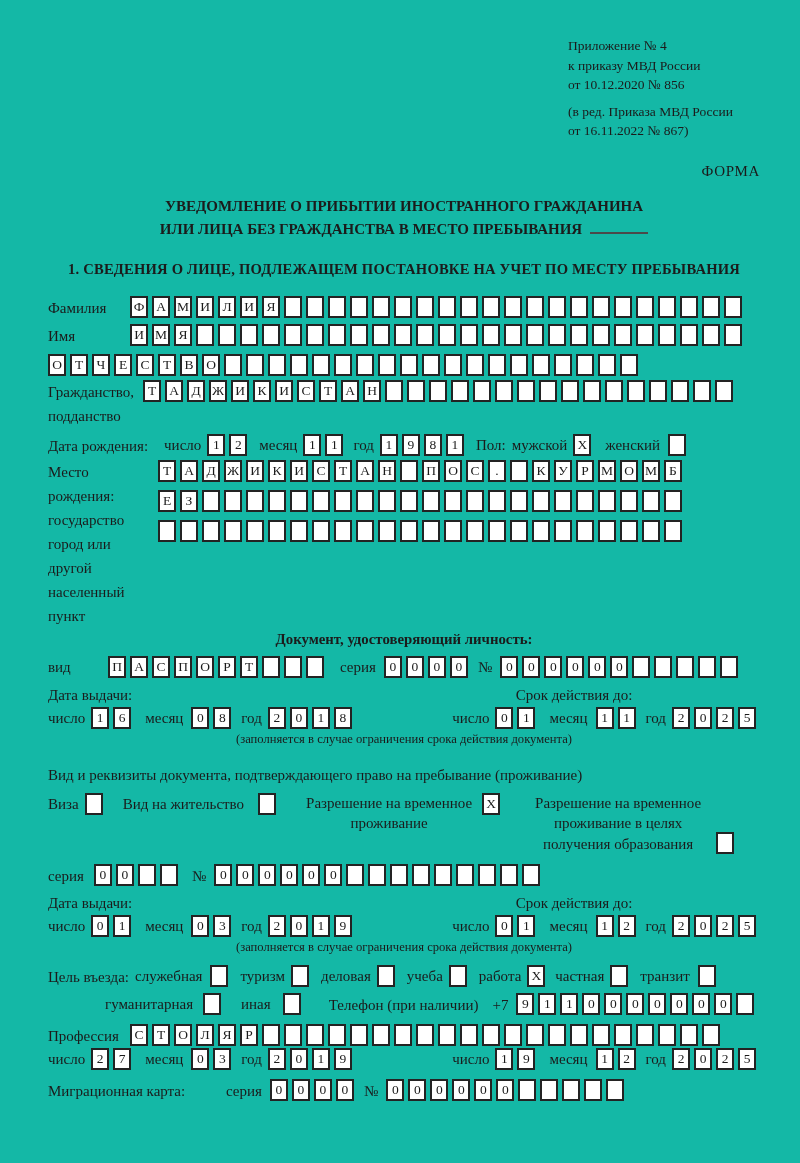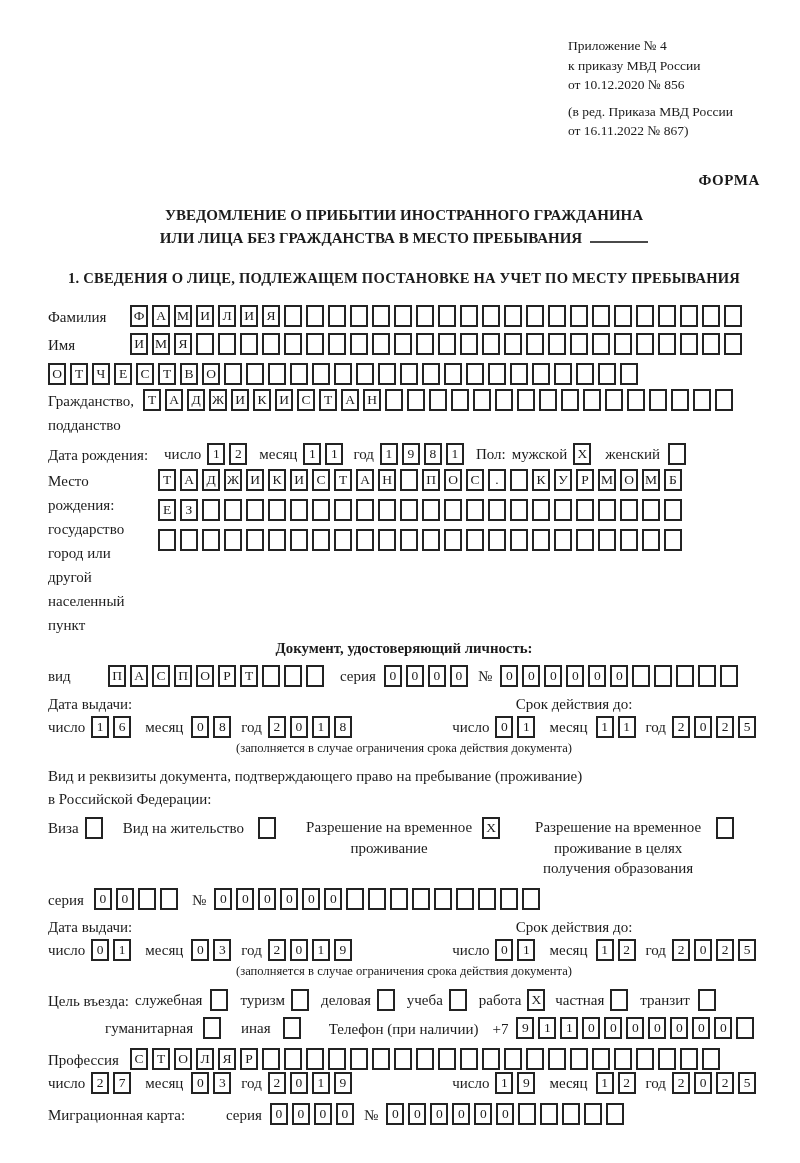--- a/index.html
+++ b/index.html
@@ -1,56 +1,56 @@
 <!DOCTYPE html>
 <html><head>
 <meta charset="utf-8">
 <style>
   *{margin:0;padding:0;box-sizing:border-box}
   html,body{background:#e9e9e9}
   body{width:800px;height:1163px;overflow:hidden}
-  .page{width:800px;height:1163px;background:#ffffff;padding:36px 40px 8px 48px;
+  .page{width:800px;height:1163px;background:#14b8a6;padding:36px 40px 8px 48px;
         font-family:"Liberation Serif","DejaVu Serif",serif;color:#1b1b1b;
         font-size:15px;line-height:1.35}
   
   .cells{display:flex;align-items:center;flex:none}
   .cell{flex:none;display:inline-block;width:18px;height:22px;border:2px solid #232323;
         margin-right:4px;text-align:center;font-size:13.5px;line-height:18px;
         vertical-align:middle;background:#fff;font-family:"Liberation Serif",serif}
   
   .row{display:flex;align-items:flex-end;margin-top:6px}
   .rowtop{display:flex;align-items:flex-start;margin-top:4px}
   .grp{display:flex;align-items:center;flex:none}
   .lbl{flex:none}
   .w60{width:60px}.w82{width:82px}.w95{width:95px}.w110{width:110px}
   .w150{width:150px}.w170{width:170px}.w180{width:180px}
   .ml6{margin-left:6px}.ml8{margin-left:8px}.ml10{margin-left:10px}.ml12{margin-left:12px}
   .ml14{margin-left:14px}.ml16{margin-left:16px}.ml24{margin-left:24px}
   .ml28{margin-left:28px}.ml57{margin-left:57px}
   
   .appendix{margin-left:520px;font-size:13.5px;line-height:1.45}
   .revision{margin-top:7px}
-  .forma{text-align:right;font-weight:bold;margin-top:29px;letter-spacing:.6px}
+  .forma{text-align:right;font-weight:normal;margin-top:20px;letter-spacing:.6px}
   .title{margin-top:14px;text-align:center;font-weight:bold;font-size:15px;line-height:1.5}
   .blank-line{display:inline-block;width:58px;border-bottom:2px solid #4a4a4a;height:14px;margin-left:8px}
   .sec{margin-top:20px;font-weight:bold;font-size:14.6px;text-align:center;letter-spacing:.2px}
   
   .lblcol{flex:none;line-height:1.6}
   
   .bp{display:flex;align-items:flex-start;margin-top:4px}
   .bp .rows .cells{margin-bottom:8px}
   .dochead{font-weight:bold;text-align:center;margin-top:2px;font-size:14.8px}
   
   .dhead{display:flex;margin-top:7px}
   .dh-a{width:340px;text-align:left;flex:none}
   .dh-b{flex:1;text-align:center}
   .drow{display:flex;align-items:center;margin-top:2px}
   .drow .right{margin-left:auto}
   .note{font-size:12.6px;text-align:center;margin-top:2px}
-  .para{margin-top:8px;line-height:1.55}
+  .para{margin-top:16px;line-height:1.55}
   
   .ckrow{display:flex;align-items:flex-start;margin-top:6px}
   .cklbl{text-align:center;line-height:1.35;flex:none}
 </style>
 </head>
 <body>
 
 <div class="page">
 
   <div class="appendix">
@@ -414,42 +414,41 @@
           <span class="cell">0</span>
           <span class="cell">2</span>
           <span class="cell">5</span>
         </span>
     </span>
   </div>
   <div class="note">(заполняется в случае ограничения срока действия документа)</div>
 
   <div class="para">
     <div>Вид и реквизиты документа, подтверждающего право на пребывание (проживание)</div>
-    <div>в Российской Федерации:</div>
   </div>
   <div class="ckrow">
     <span class="grp">
       <span class="lbl">Виза</span>
       <span class="cells ml6">
           <span class="cell"></span>
         </span>
     </span>
     <span class="grp ml16">
       <span class="lbl">Вид на жительство</span>
       <span class="cells ml14">
           <span class="cell"></span>
         </span>
     </span>
     <span class="grp ml24" style="align-items:flex-start">
       <span class="cklbl w170">Разрешение на временное проживание</span>
       <span class="cells ml8">
           <span class="cell">X</span>
         </span>
     </span>
-    <span class="grp ml24" style="align-items:flex-start">
+    <span class="grp ml24" style="align-items:flex-end">
       <span class="cklbl w180">Разрешение на временное проживание в целях получения образования</span>
       <span class="cells ml8">
           <span class="cell"></span>
         </span>
     </span>
   </div>
 
   <div class="row" style="margin-top:10px">
     <span class="lbl">серия</span>
     <span class="cells ml10">

